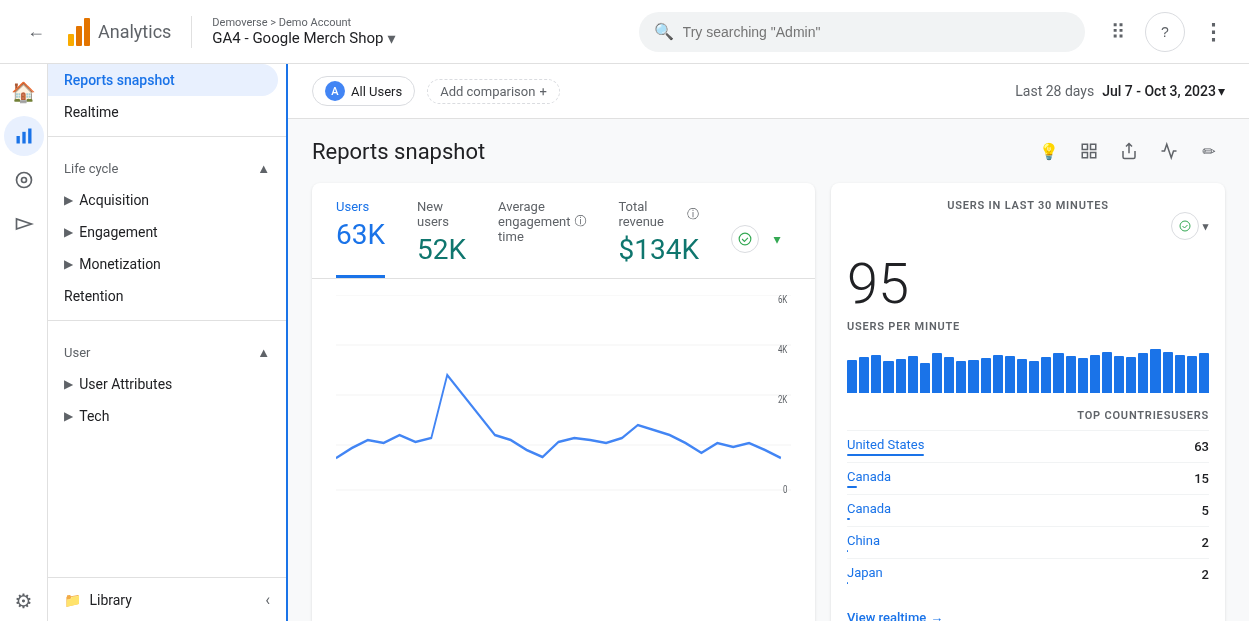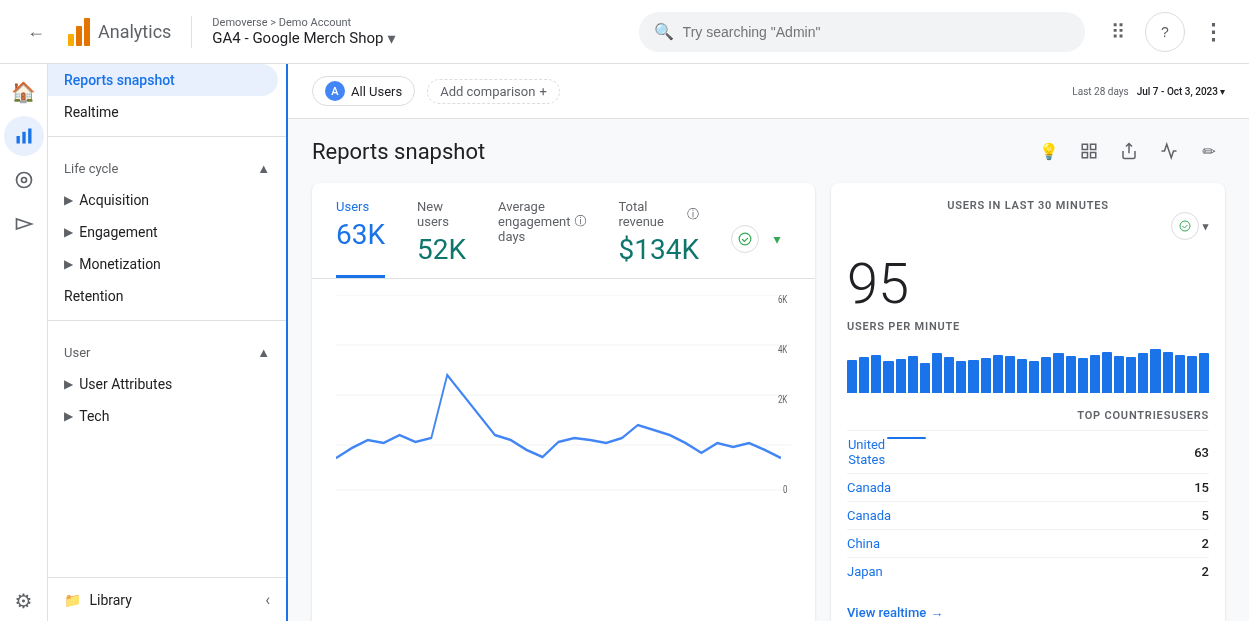--- a/index.html
+++ b/index.html
@@ -63,21 +63,21 @@
     .chevron-right { font-size: 12px; color: #5f6368; }
     .sidebar-bottom { position: absolute; bottom: 0; left: 0; right: 0; background: #fff; border-top: 1px solid #e0e0e0; padding: 12px 16px; display: flex; align-items: center; gap: 8px; cursor: pointer; font-size: 14px; }
 
     
     .main { flex: 1; overflow-y: auto; background: #f8f9fa; }
     .main-header { background: #fff; padding: 12px 24px; display: flex; align-items: center; justify-content: space-between; border-bottom: 1px solid #e0e0e0; }
     .main-header-left { display: flex; align-items: center; gap: 12px; }
     .user-chip { display: flex; align-items: center; gap: 6px; padding: 4px 12px; border: 1px solid #dadce0; border-radius: 16px; cursor: pointer; font-size: 13px; }
     .user-avatar { width: 20px; height: 20px; border-radius: 50%; background: #4285f4; color: #fff; font-size: 11px; display: flex; align-items: center; justify-content: center; font-weight: 500; }
     .add-comparison { display: flex; align-items: center; gap: 4px; padding: 4px 12px; border: 1px dashed #dadce0; border-radius: 16px; cursor: pointer; font-size: 13px; color: #5f6368; }
-    .main-header-right { font-size: 10px; color: #5f6368; display: flex; align-items: center; gap: 8px; }
+    .main-header-right { font-size: 14px; color: #5f6368; display: flex; align-items: center; gap: 8px; }
     .date-range { color: #202124; font-weight: 500; cursor: pointer; display: flex; align-items: center; gap: 2px; }
 
     .content-area { padding: 16px 24px; }
     .page-title-row { display: flex; align-items: center; justify-content: space-between; margin-bottom: 16px; }
     .page-title { font-size: 22px; font-weight: 400; color: #202124; }
     .page-actions { display: flex; align-items: center; gap: 8px; }
     .page-action-icon { width: 32px; height: 32px; border-radius: 50%; border: none; background: transparent; cursor: pointer; display: flex; align-items: center; justify-content: center; color: #5f6368; font-size: 16px; }
 
     
     .cards-row { display: flex; gap: 16px; }
@@ -101,21 +101,21 @@
 
     
     .realtime-header { padding: 16px; font-size: 11px; font-weight: 600; color: #5f6368; letter-spacing: 0.8px; display: flex; align-items: center; justify-content: space-between; flex-direction: column; }
     .realtime-count { font-size: 56px; font-weight: 300; color: #202124; padding: 0 16px; line-height: 1; }
     .realtime-subheader { padding: 8px 16px; font-size: 11px; font-weight: 600; color: #5f6368; letter-spacing: 0.8px; }
     .mini-bars { display: flex; align-items: flex-end; gap: 2px; padding: 4px 16px 8px; height: 60px; }
     .mini-bar { flex: 1; background: #1a73e8; border-radius: 1px 1px 0 0; }
     .top-countries { padding: 8px 16px; }
     .top-countries-header { display: flex; justify-content: flex-end; font-size: 11px; font-weight: 600; color: #5f6368; letter-spacing: 0.8px; padding-bottom: 8px; }
     .country-row { display: flex; align-items: center; justify-content: space-between; padding: 6px 0; border-top: 1px solid #f1f3f4; font-size: 13px; }
-    .country-name { color: #1a73e8; cursor: pointer; display: flex; gap: 2px; text-align: right; }
+    .country-name { color: #1a73e8; cursor: pointer; display: flex; flex-direction: column; gap: 2px; }
     .country-bar { height: 2px; background: #1a73e8; border-radius: 1px; }
     .country-count { color: #202124; font-weight: 500; }
     .view-realtime { display: flex; align-items: center; gap: 4px; padding: 12px 16px; font-size: 13px; color: #1a73e8; cursor: pointer; font-weight: 500; }
 
     .info-icon { font-size: 12px; color: #5f6368; cursor: pointer; }
   </style>
 </head>
 <body>
 
 <div class="topbar">
@@ -283,21 +283,21 @@
             <div class="metric active">
               <div class="metric-label">Users</div>
               <div class="metric-value">63K</div>
             </div>
             <div class="metric">
               <div class="metric-label">New users</div>
               <div class="metric-value">52K</div>
             </div>
             <div class="metric">
               <div class="metric-label">
-                <span>Average engagement days</span>
+                <span>Average engagement time</span>
                 <span class="info-icon">ⓘ</span>
               </div>
             </div>
             <div class="metric">
               <div class="metric-label">
                 <span>Total revenue</span>
                 <span class="info-icon">ⓘ</span>
               </div>
               <div class="metric-value">$134K</div>
             </div>

